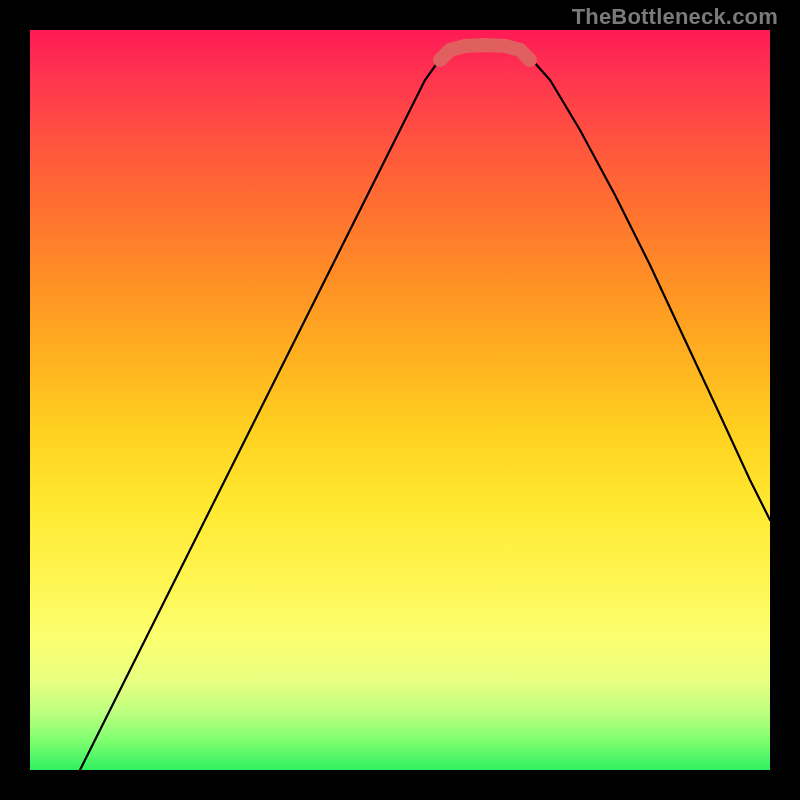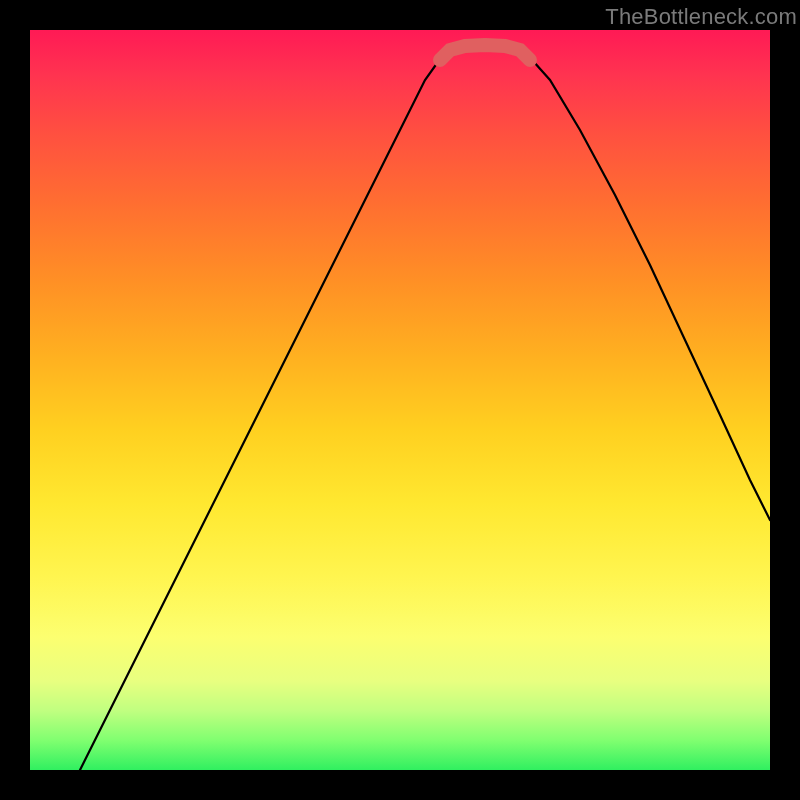--- a/index.html
+++ b/index.html
@@ -28,25 +28,25 @@
       #fff550 74%,
       #fcff70 82%,
       #e8ff80 88%,
       #c0ff80 92%,
       #80ff70 96%,
       #30f060 100%);
   }
   .watermark {
     position: absolute;
     top: 4px;
-    right: 3px;
+    right: 22px;
     font-family: Arial, Helvetica, sans-serif;
     font-size: 22px;
     color: #7a7a7a;
-    font-weight: 400;
+    font-weight: 700;
     letter-spacing: 0.2px;
   }
   svg.curves {
     position: absolute;
     left: 0; top: 0;
     width: 100%;
     height: 100%;
     overflow: visible;
   }
 </style>

